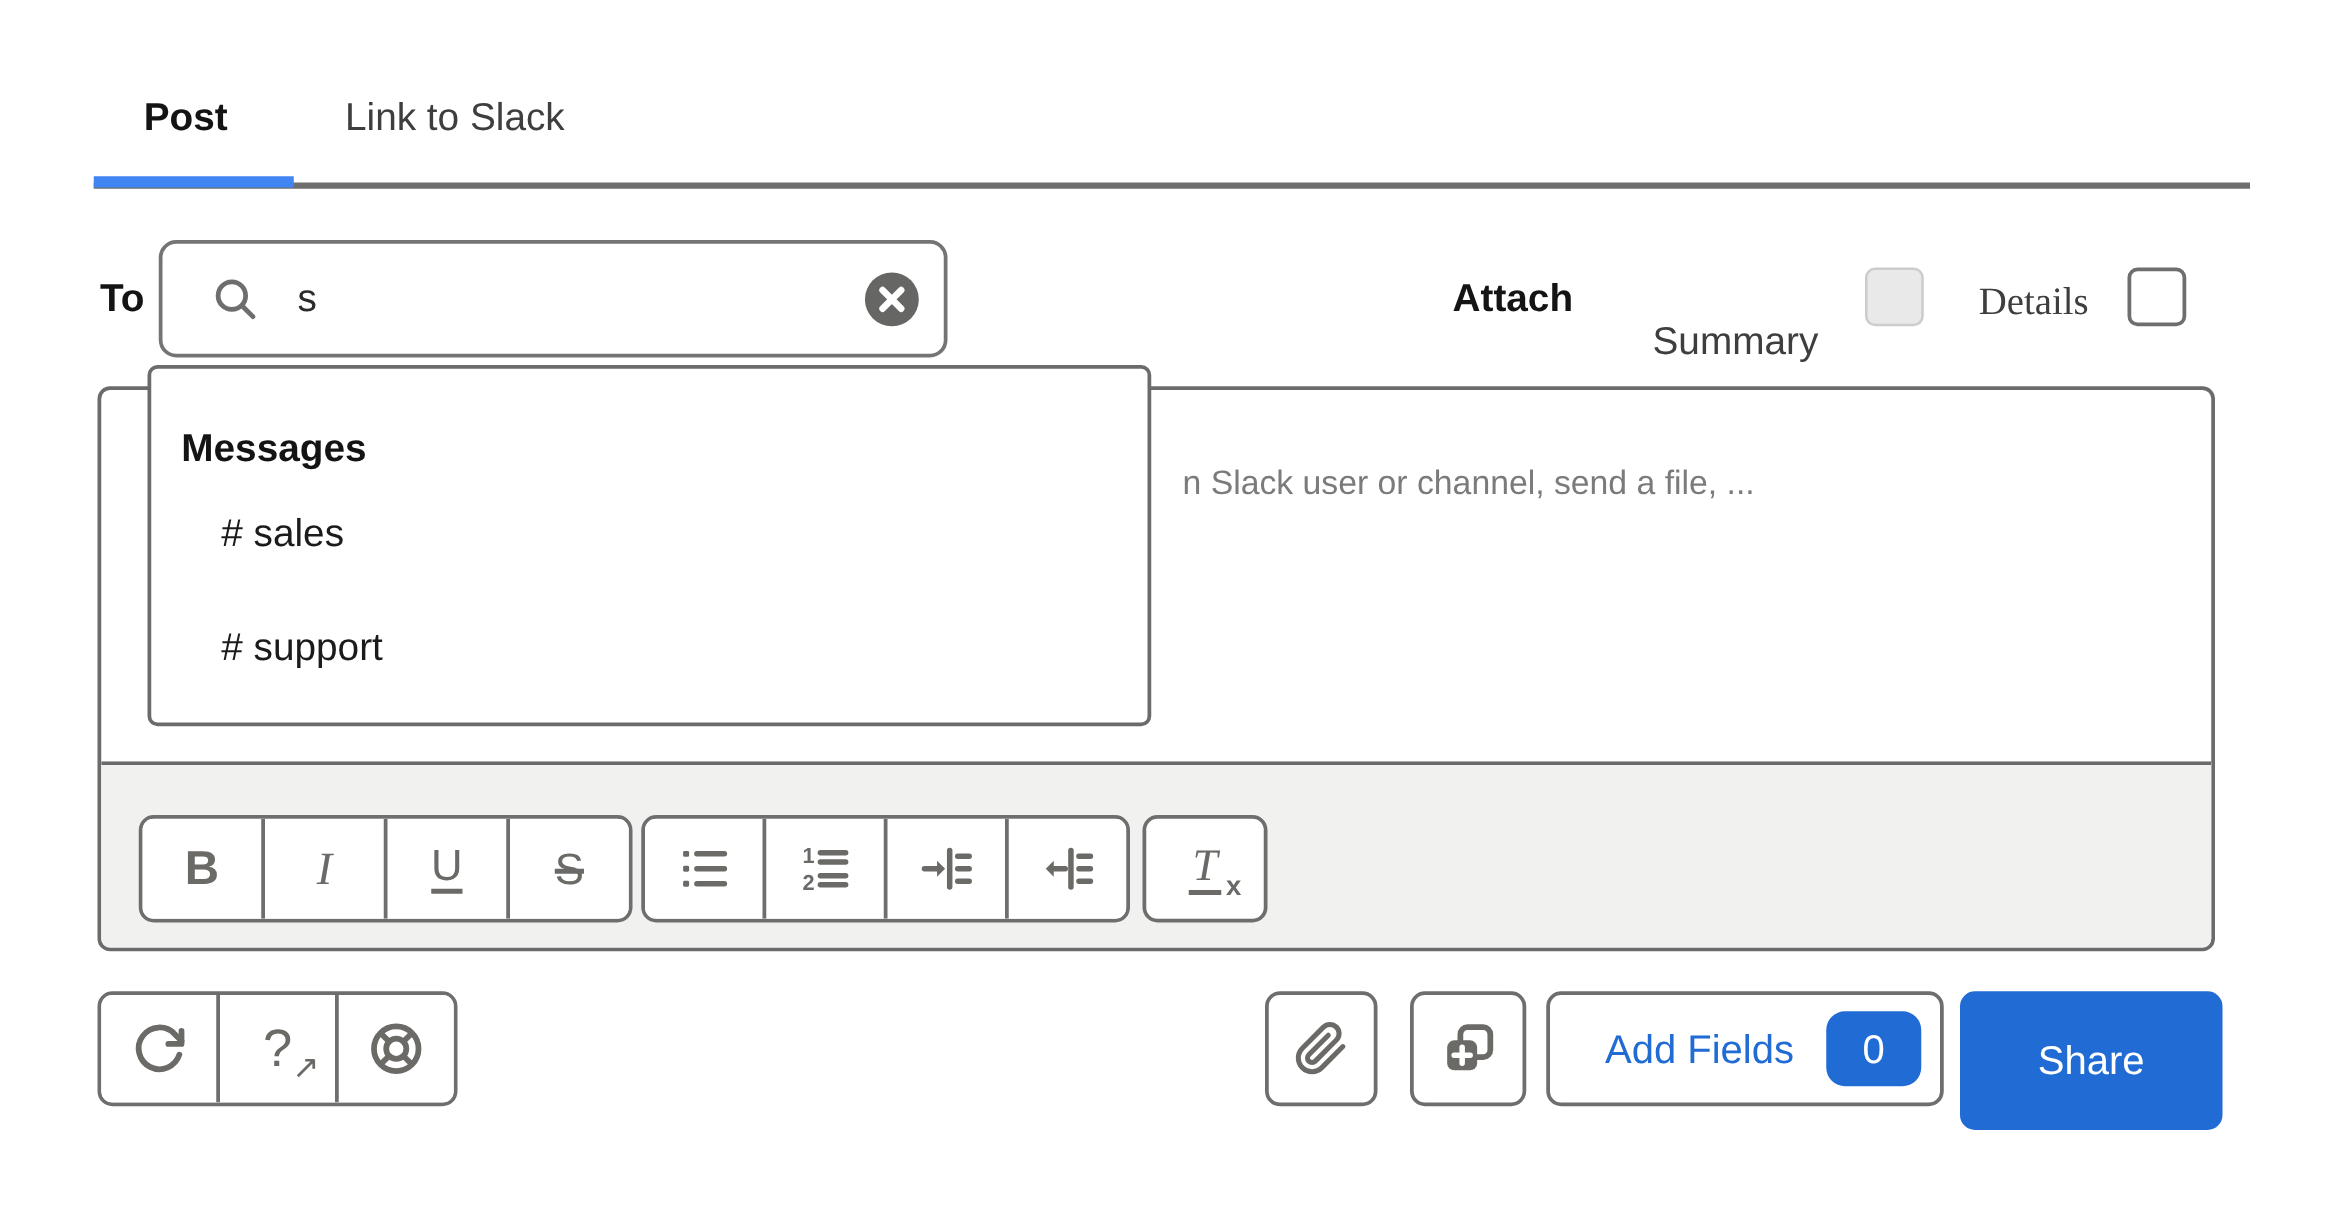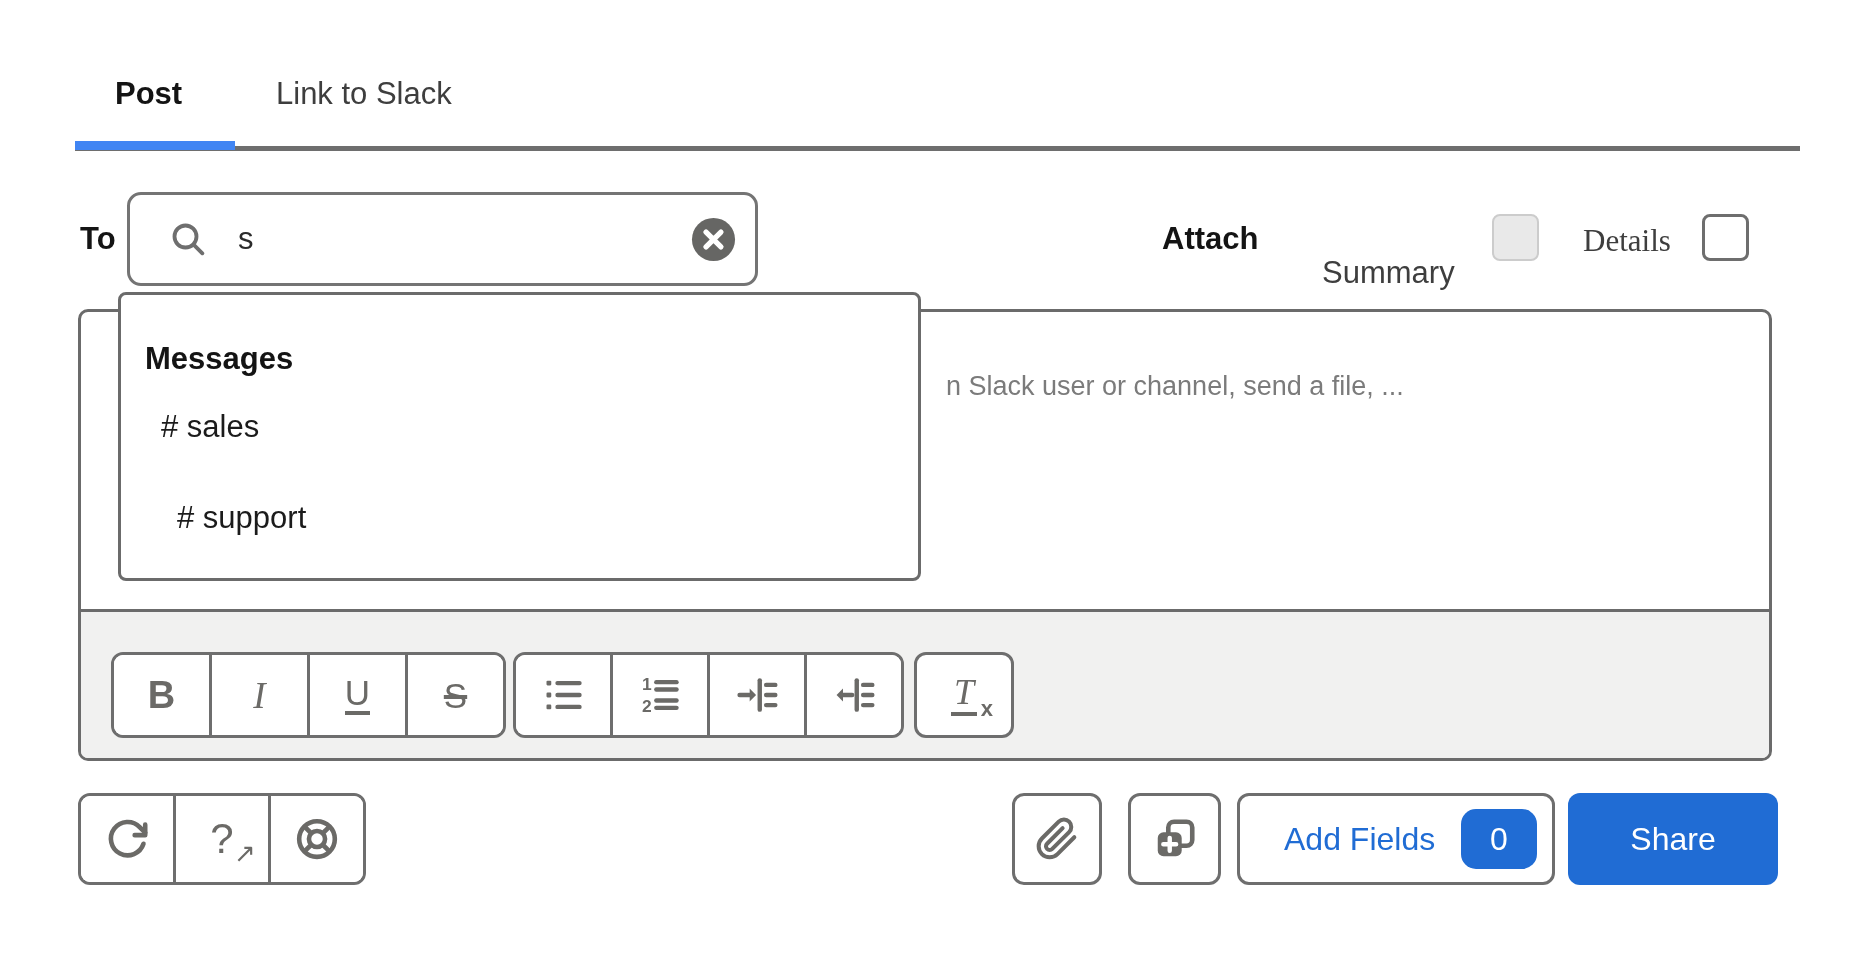--- a/index.html
+++ b/index.html
@@ -88,21 +88,21 @@
   <div class="abs reg-label" style="left:1583px;top:223px;font-family:Liberation Serif, serif;">Details</div>
   <div class="abs checkbox enabled" style="left:1702px;top:214px;"></div>
 
   <div class="abs msgbox" style="left:78px;top:309px;width:1694px;height:452px;">
     <div class="toolbar-strip"></div>
   </div>
   <div class="abs placeholder" style="left:946px;top:371px;">n Slack user or channel, send a file, ...</div>
 
   <div class="abs dropdown" style="left:118px;top:292px;width:803px;height:289px;">
     <div class="abs dd-header" style="left:24px;top:46px;">Messages</div>
-    <div class="abs dd-item" style="left:40px;top:114px;"># sales</div>
+    <div class="abs dd-item" style="left:56px;top:114px;"># sales</div>
     <div class="abs dd-item" style="left:56px;top:205px;"># support</div>
   </div>
 
   <div class="abs btn-group" style="left:111px;top:652px;height:86px;">
     <div class="gbtn" style="width:95px;">
       <span class="fmt fmt-b">B</span>
     </div>
     <div class="gbtn" style="width:95px;">
       <span class="fmt fmt-i">I</span>
     </div>
@@ -199,17 +199,17 @@
       <rect x="3" y="8.5" width="12.5" height="12.5" rx="3" fill="#6b6a67"></rect>
       <path d="M9.25 11.4v6.7 M5.9 14.75h6.7" stroke="#fff" stroke-width="2.3" stroke-linecap="round"></path>
     </svg>
   </div>
 
   <div class="abs addfields" style="left:1237px;top:793px;width:318px;height:92px;">
     <span class="lbl">Add Fields</span>
     <span class="badge">0</span>
   </div>
 
-  <div class="abs sharebtn" style="left:1568px;top:793px;width:210px;height:92px;">
+  <div class="abs sharebtn" style="left:1568px;top:793px;width:210px;height:111px;">
     <span>Share</span>
   </div>
 
 </div>
 
 </body></html>

